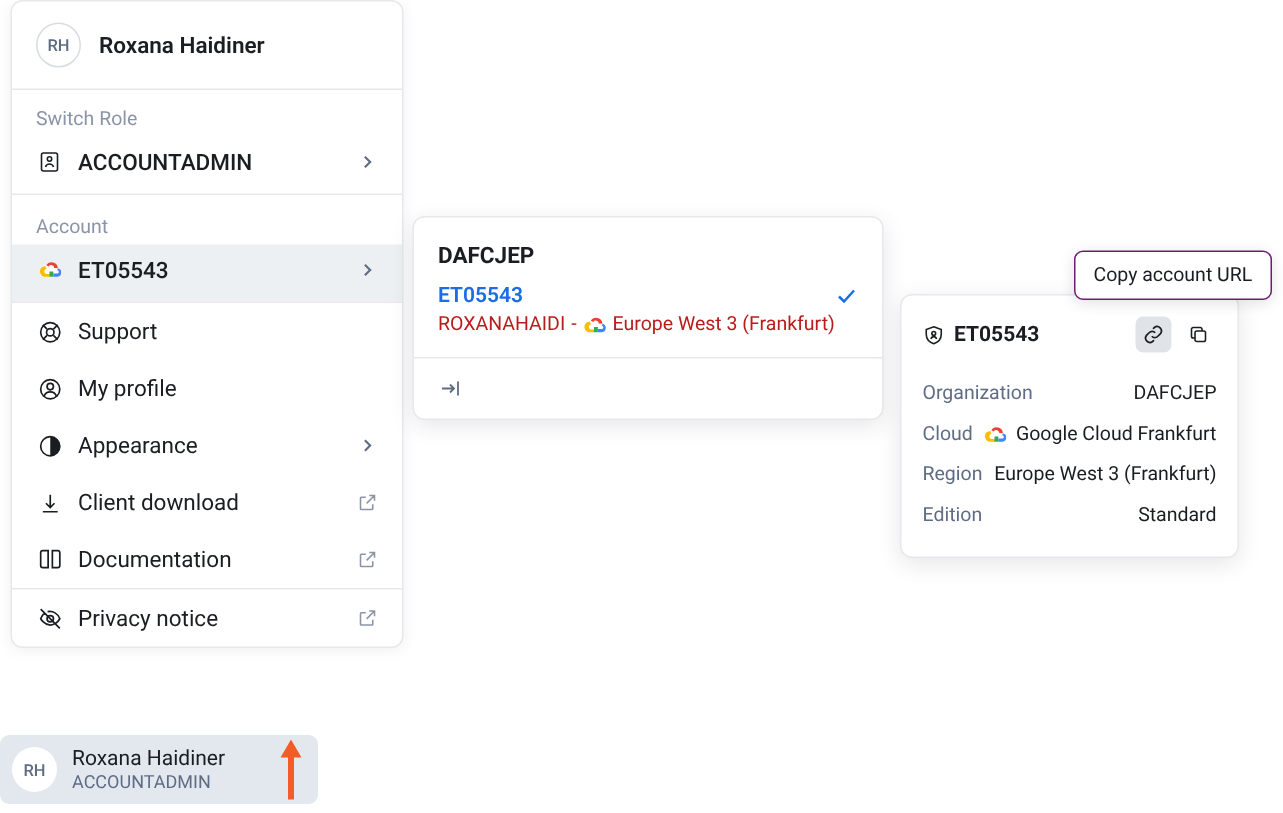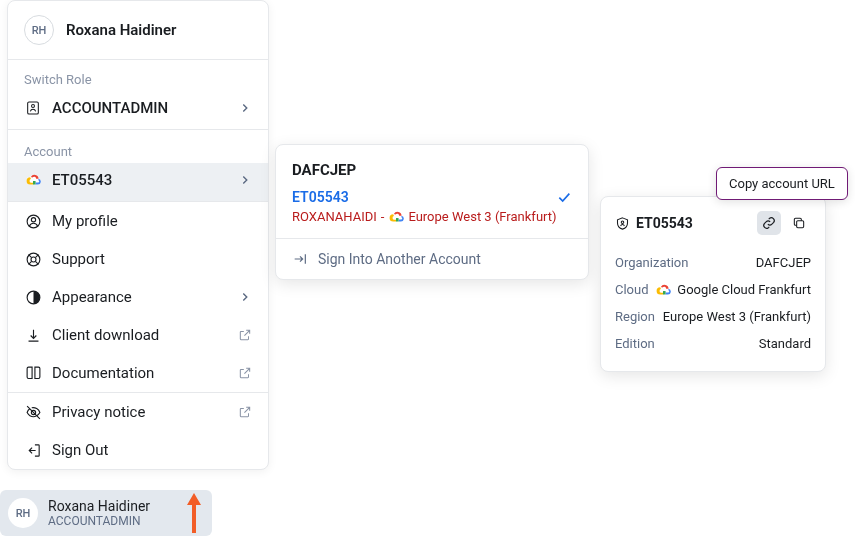--- a/index.html
+++ b/index.html
@@ -311,35 +311,35 @@
     </div>
   </div>
 
   <div class="divider"></div>
 
   <div class="menu-list">
     <div class="row-item">
       <span class="row-icon">
         <svg width="17" height="17" viewBox="0 0 24 24" fill="none" stroke="#1a1d21" stroke-width="1.6">
             <circle cx="12" cy="12" r="9"></circle>
+            <circle cx="12" cy="12" r="3.5"></circle>
+            <path d="M5 5l4 4M19 5l-4 4M5 19l4-4M19 19l-4-4"></path>
+          </svg>
+      </span>
+      <span class="row-text">Support</span>
+    </div>
+    <div class="row-item">
+      <span class="row-icon">
+        <svg width="17" height="17" viewBox="0 0 24 24" fill="none" stroke="#1a1d21" stroke-width="1.6">
+            <circle cx="12" cy="12" r="9"></circle>
             <circle cx="12" cy="9.5" r="3"></circle>
             <path d="M6 19c1-3 3.5-4.5 6-4.5s5 1.5 6 4.5"></path>
           </svg>
       </span>
       <span class="row-text">My profile</span>
-    </div>
-    <div class="row-item">
-      <span class="row-icon">
-        <svg width="17" height="17" viewBox="0 0 24 24" fill="none" stroke="#1a1d21" stroke-width="1.6">
-            <circle cx="12" cy="12" r="9"></circle>
-            <circle cx="12" cy="12" r="3.5"></circle>
-            <path d="M5 5l4 4M19 5l-4 4M5 19l4-4M19 19l-4-4"></path>
-          </svg>
-      </span>
-      <span class="row-text">Support</span>
     </div>
     <div class="row-item">
       <span class="row-icon">
         <svg width="17" height="17" viewBox="0 0 24 24" fill="none" stroke="#1a1d21" stroke-width="1.6">
             <circle cx="12" cy="12" r="9"></circle>
             <path d="M12 3a9 9 0 010 18z" fill="#1a1d21" stroke="none"></path>
           </svg>
       </span>
       <span class="row-text">Appearance</span>
       <span class="chevron">
@@ -383,28 +383,20 @@
             <path d="M3 3l18 18M9.5 5.3A10 10 0 0121 12s-1.4 2.5-3.8 4.2M6.5 6.7A13 13 0 003 12s3.5 6 9 6c1.4 0 2.7-.4 3.8-1"></path>
             <circle cx="12" cy="12" r="3"></circle>
           </svg>
       </span>
       <span class="row-text">Privacy notice</span>
       <span class="ext-icon">
         <svg width="14" height="14" viewBox="0 0 24 24" fill="none" stroke="currentColor" stroke-width="1.8">
             <path d="M14 4h6v6M20 4l-9 9M18 14v5a1 1 0 01-1 1H5a1 1 0 01-1-1V7a1 1 0 011-1h5"></path>
           </svg>
       </span>
-    </div>
-    <div class="row-item">
-      <span class="row-icon">
-        <svg width="17" height="17" viewBox="0 0 24 24" fill="none" stroke="#1a1d21" stroke-width="1.6">
-            <path d="M14 4h5a1 1 0 011 1v14a1 1 0 01-1 1h-5M10 8l-4 4 4 4M6 12h9"></path>
-          </svg>
-      </span>
-      <span class="row-text">Sign Out</span>
     </div>
   </div>
 </div>
 
 <div class="account-flyout">
   <div class="flyout-header">DAFCJEP</div>
   <div class="flyout-account">
     <div class="flyout-acc-id">
       <span>ET05543</span>
       <span class="check">
@@ -426,21 +418,20 @@
       </span>
       <span>Europe West 3 (Frankfurt)</span>
     </div>
   </div>
   <div class="flyout-signin">
     <span>
       <svg width="16" height="16" viewBox="0 0 24 24" fill="none" stroke="#5e6c84" stroke-width="1.8">
           <path d="M4 12h12M12 8l4 4-4 4M20 5v14"></path>
         </svg>
     </span>
-    <span>Sign Into Another Account</span>
   </div>
 </div>
 
 <div class="detail-card">
   <div class="detail-header">
     <div class="detail-title">
       <span>
         <svg width="15" height="15" viewBox="0 0 24 24" fill="none" stroke="#1a1d21" stroke-width="1.7">
             <path d="M12 3l8 3v5c0 5-3.5 8.5-8 10-4.5-1.5-8-5-8-10V6z"></path>
             <circle cx="12" cy="10" r="2"></circle>

